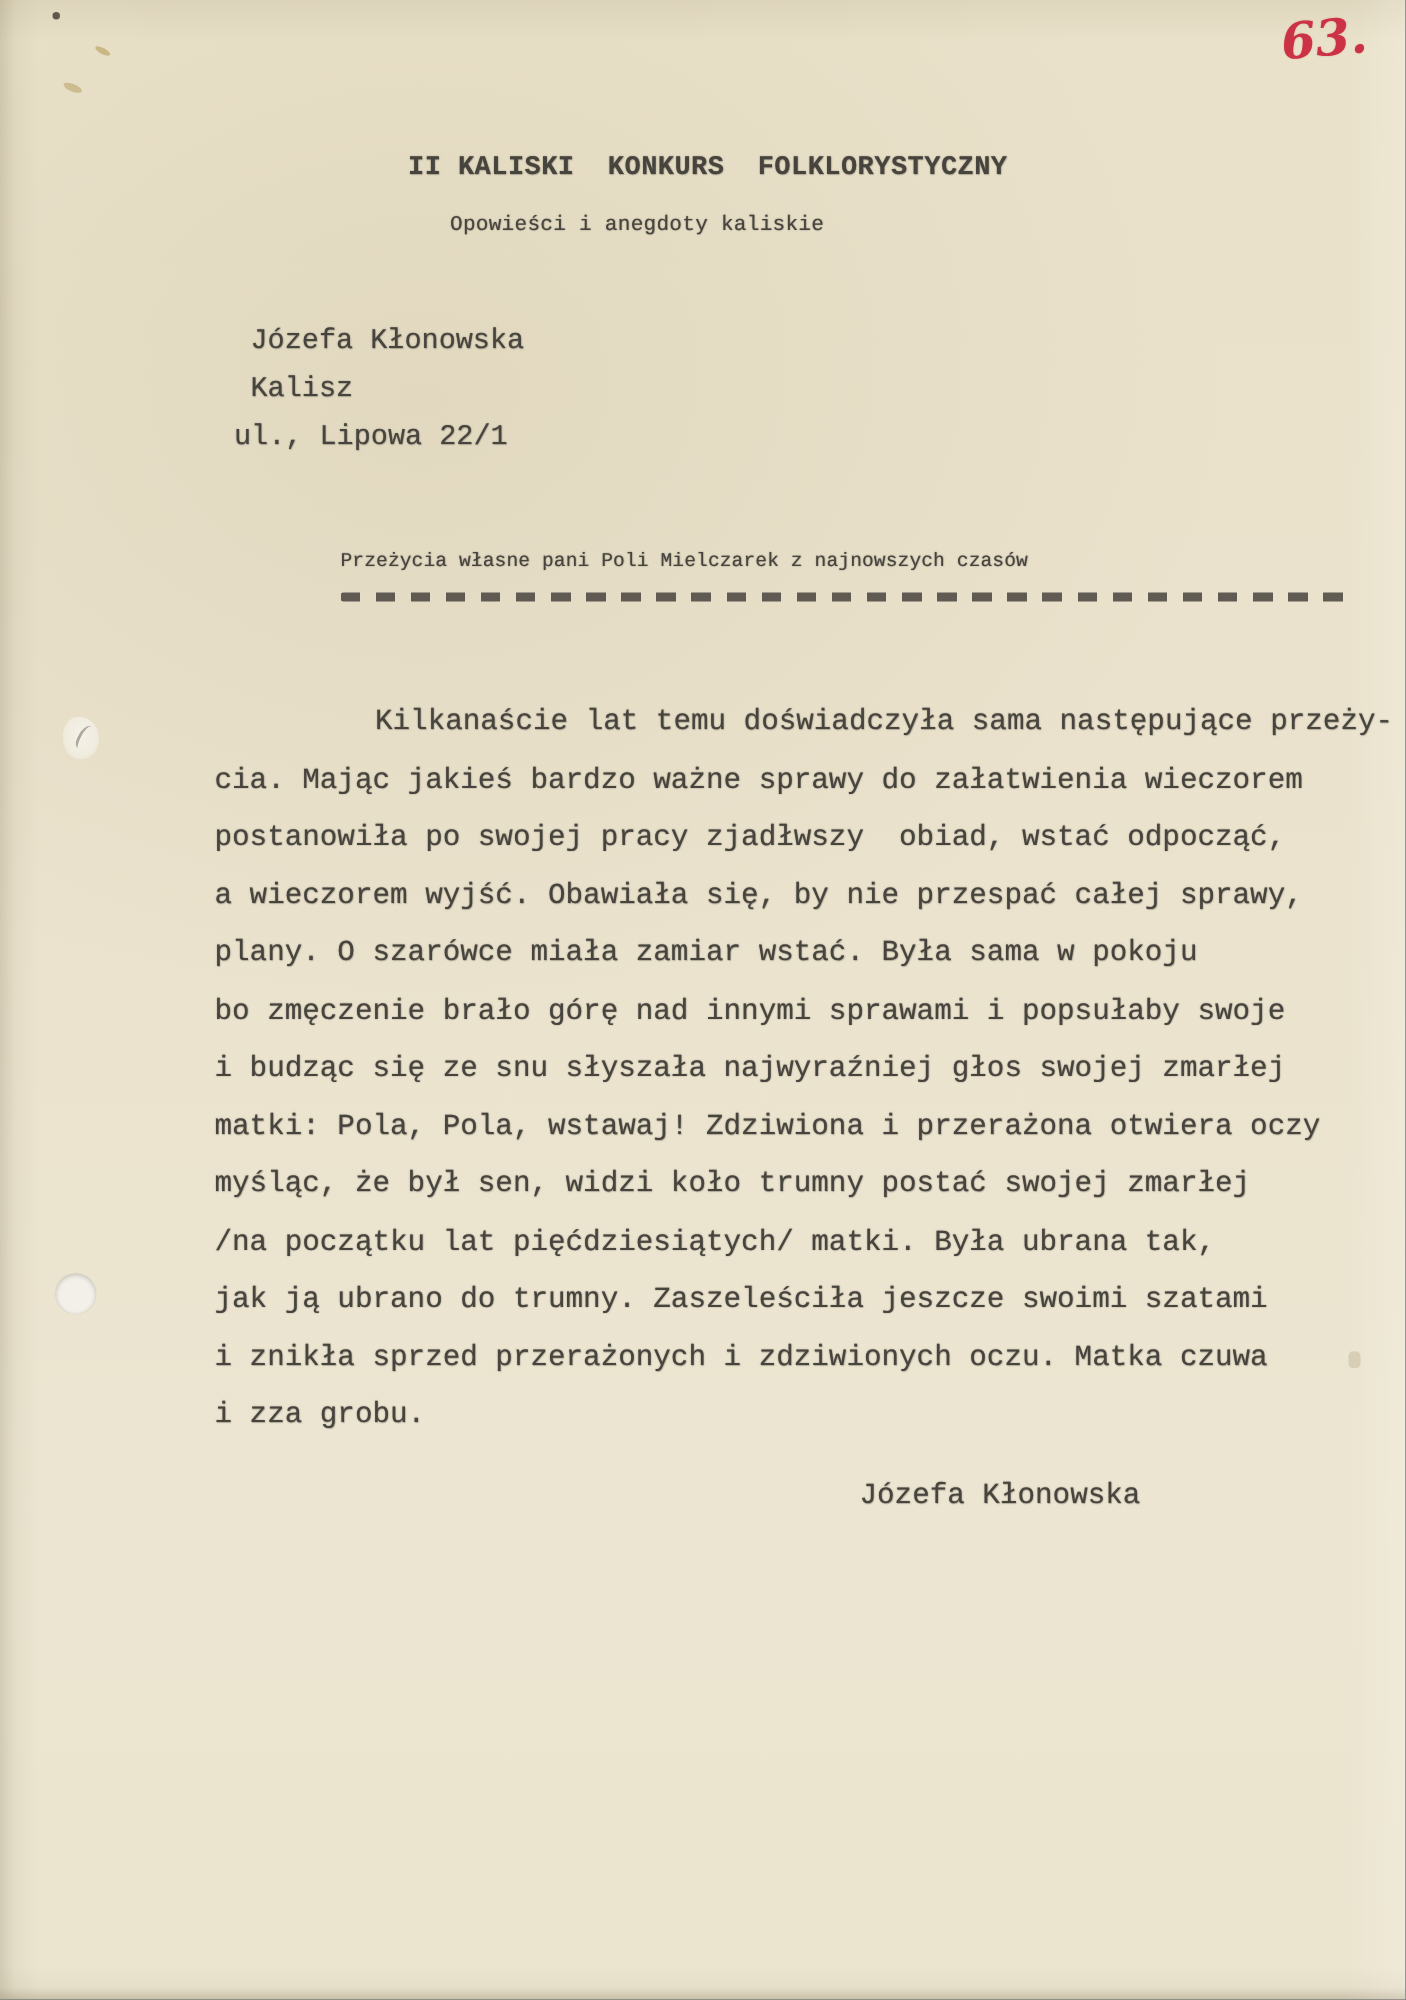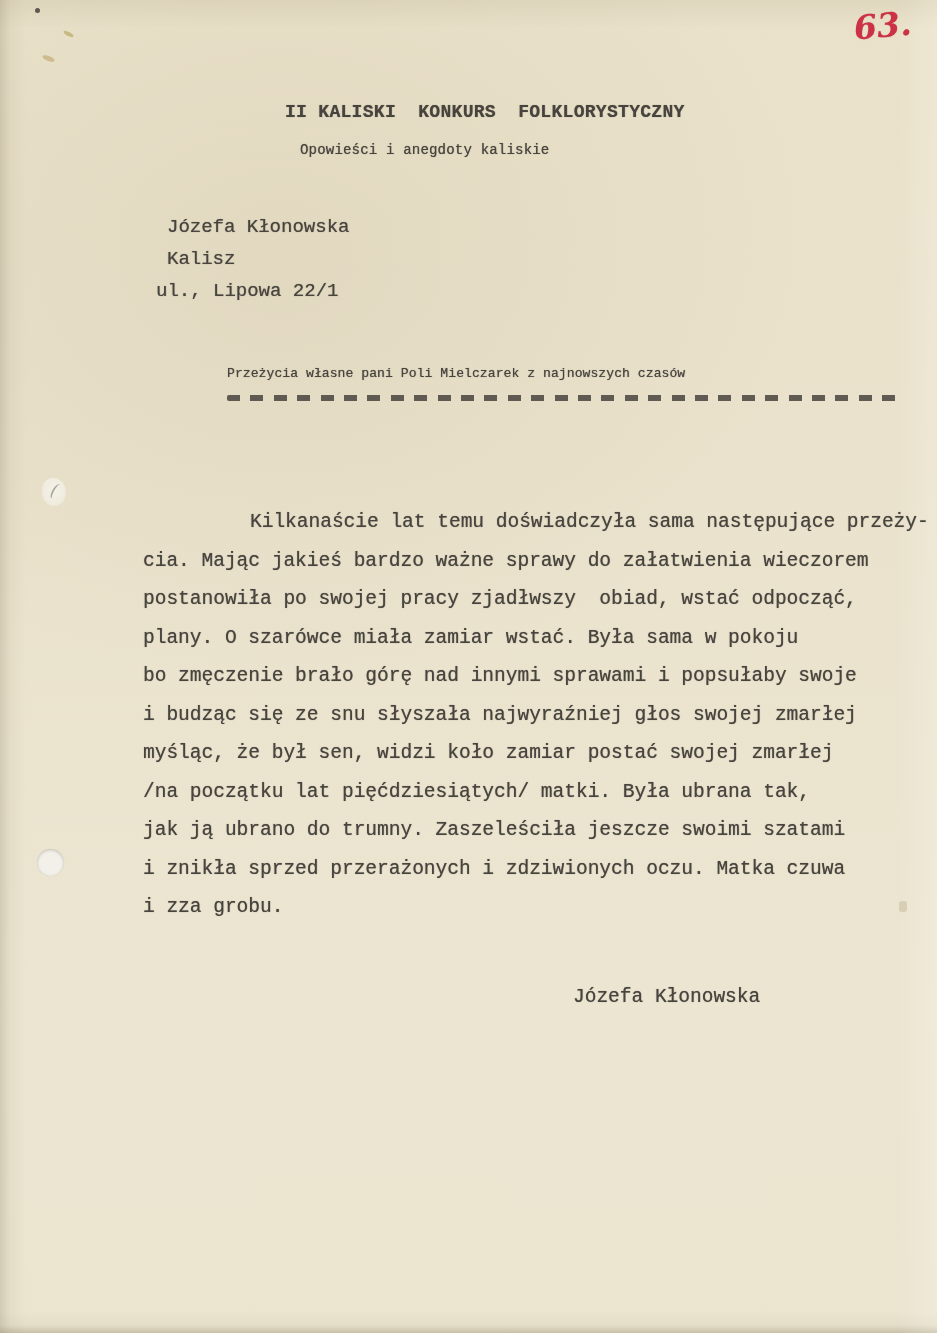--- a/index.html
+++ b/index.html
@@ -27,21 +27,21 @@
     position: absolute;
     left: 854px; top: 6px;
     font-family: "DejaVu Serif", serif;
     font-style: italic;
     font-size: 33px;
     font-weight: bold;
     color: #cb3245;
     transform: rotate(-5deg);
     text-shadow: 0 0 1px rgba(203,50,69,0.4);
   }
-  .title-line1 { left: 285px; top: 102px; font-size: 18px; letter-spacing: 0.3px; font-weight: bold; }
+  .title-line1 { left: 272px; top: 102px; font-size: 18px; letter-spacing: 0.3px; font-weight: bold; }
   .title-line2 { left: 300px; top: 142px; font-size: 14px; letter-spacing: 0.2px; }
   .author-name   { left: 167px; top: 216px; font-size: 19px; }
   .author-city   { left: 167px; top: 248px; font-size: 19px; font-weight: normal; }
   .author-street { left: 156px; top: 280px; font-size: 19px; }
   .story-heading { left: 227px; top: 366px; font-size: 13px; letter-spacing: 0.1px; }
   .dash-rule {
     position: absolute;
     left: 227px; top: 395px;
     width: 678px; height: 6px;
     background: repeating-linear-gradient(90deg,
@@ -54,21 +54,21 @@
     position: absolute;
     left: 143px; top: 462px;
     width: 790px;
     font-size: 19.5px;
     line-height: 38.5px;
   }
   .body-line {
     white-space: pre;
     text-shadow: 0 0 1px rgba(70,66,58,0.55), 0.4px 0.4px 0.6px rgba(70,66,58,0.25);
   }
-  .body-line:first-child { text-indent: 107px; margin-top: 41px; }
+  .body-line:first-child { text-indent: 107px; }
   .signature { left: 573px; top: 986px; font-size: 19.5px; }
 
   
   .speck-dot {
     position: absolute; left: 35px; top: 8px;
     width: 5px; height: 5px; border-radius: 50%;
     background: #46423a; opacity: 0.85;
   }
   .stain-1 {
     position: absolute; left: 63px; top: 32px;
@@ -120,24 +120,26 @@
   <div class="tw author-city">Kalisz</div>
   <div class="tw author-street">ul., Lipowa 22/1</div>
 
   <div class="tw story-heading">Przeżycia własne pani Poli Mielczarek z najnowszych czasów</div>
   <div class="dash-rule"></div>
 
   <div class="body-block">
     <div class="body-line">Kilkanaście lat temu doświadczyła sama następujące przeży-</div>
     <div class="body-line">cia. Mając jakieś bardzo ważne sprawy do załatwienia wieczorem</div>
     <div class="body-line">postanowiła po swojej pracy zjadłwszy  obiad, wstać odpocząć,</div>
+    <div class="body-line">a wieczorem wyjść. Obawiała się, by nie przespać całej sprawy,</div>
     <div class="body-line">plany. O szarówce miała zamiar wstać. Była sama w pokoju</div>
     <div class="body-line">bo zmęczenie brało górę nad innymi sprawami i popsułaby swoje</div>
     <div class="body-line">i budząc się ze snu słyszała najwyraźniej głos swojej zmarłej</div>
-    <div class="body-line">myśląc, że był sen, widzi koło zamiar postać swojej zmarłej</div>
+    <div class="body-line">matki: Pola, Pola, wstawaj! Zdziwiona i przerażona otwiera oczy</div>
+    <div class="body-line">myśląc, że był sen, widzi koło trumny postać swojej zmarłej</div>
     <div class="body-line">/na początku lat pięćdziesiątych/ matki. Była ubrana tak,</div>
     <div class="body-line">jak ją ubrano do trumny. Zaszeleściła jeszcze swoimi szatami</div>
     <div class="body-line">i znikła sprzed przerażonych i zdziwionych oczu. Matka czuwa</div>
     <div class="body-line">i zza grobu.</div>
   </div>
 
   <div class="tw signature">Józefa Kłonowska</div>
 
   <div class="speck-dot"></div>
   <div class="stain-1"></div>

